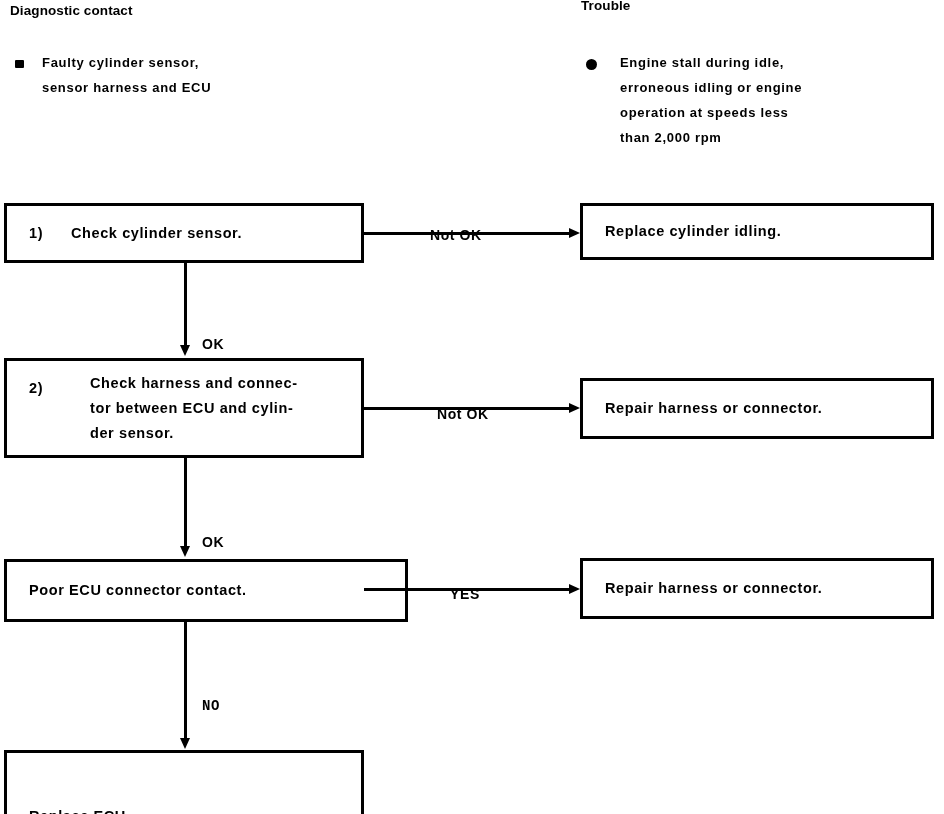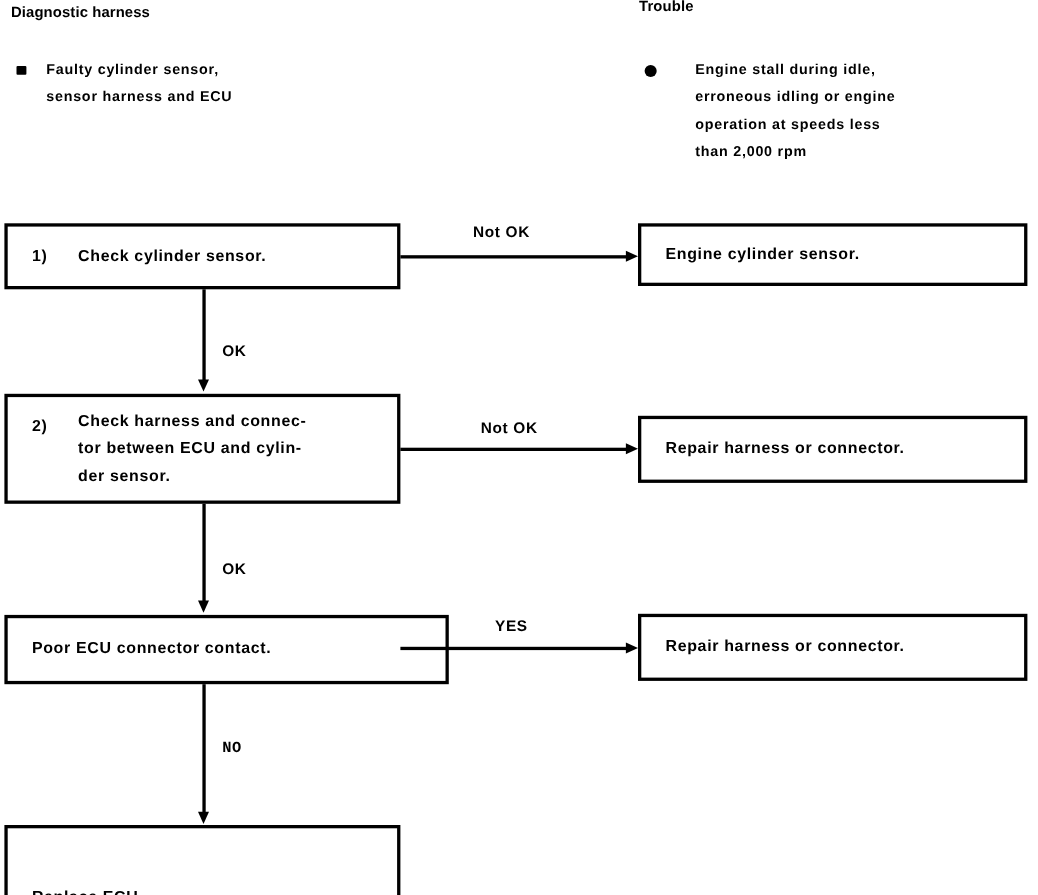--- a/index.html
+++ b/index.html
@@ -86,65 +86,66 @@
     border-bottom:5px solid transparent;
     border-left:11px solid #000;
   }
 
   .edge-label {
     position:absolute;
     font-size:14px;
     font-weight:bold;
     letter-spacing:0.6px;
     white-space:nowrap;
+    margin-top:25px;
   }
 </style>
 </head>
 <body>
 
 <div id="sheet">
 
-  <div class="abs col-header" style="left:10px; top:3px;">Diagnostic harness</div>
+  <div class="abs col-header" style="left:10px; top:3px;">Diagnostic contact</div>
 
   <div class="abs col-header" style="left:581px; top:-2px;">Trouble</div>
 
   <div class="bullet-row">
     <span class="bullet-sq" style="left:15px; top:60px;"></span>
     <span class="bullet-text" style="left:42px; top:50px; width:330px;">Faulty cylinder sensor,
 sensor harness and ECU</span>
   </div>
 
   <div class="bullet-row">
     <span class="bullet-dot" style="left:586px; top:59px;"></span>
-    <span class="bullet-text" style="left:620px; top:50px; width:310px;margin-left:12px;">Engine stall during idle,
+    <span class="bullet-text" style="left:620px; top:50px; width:310px;">Engine stall during idle,
 erroneous idling or engine
 operation at speeds less
 than 2,000 rpm</span>
   </div>
 
   <div class="node indexed" style="left:4px; top:203px; width:360px; height:60px;">
     <span class="idx" style="left:22px; top:19px;">1)</span>
     <span class="node-text" style="padding-left:64px;">Check cylinder sensor.</span>
   </div>
 
   <div class="hline" style="left:364px; top:232px; width:208px;"></div>
   <div class="arrow-right" style="left:569px; top:228px;"></div>
   <div class="edge-label" style="left:430px; top:202px;">Not OK</div>
 
   <div class="node plain" style="left:580px; top:203px; width:354px; height:57px;">
-    <span class="node-text">Engine cylinder sensor.</span>
+    <span class="node-text">Replace cylinder idling.</span>
   </div>
 
   <div class="vline" style="left:184px; top:263px; height:84px;"></div>
   <div class="arrow-down" style="left:180px; top:345px;"></div>
   <div class="edge-label" style="left:202px; top:311px;">OK</div>
 
   <div class="node indexed" style="left:4px; top:358px; width:360px; height:100px;">
     <span class="idx" style="left:22px; top:19px;">2)</span>
-    <span class="node-text" style="padding-left:64px;">Check harness and connec-
+    <span class="node-text" style="padding-left:83px;">Check harness and connec-
 tor between ECU and cylin-
 der sensor.</span>
   </div>
 
   <div class="hline" style="left:364px; top:407px; width:208px;"></div>
   <div class="arrow-right" style="left:569px; top:403px;"></div>
   <div class="edge-label" style="left:437px; top:381px;">Not OK</div>
 
   <div class="node plain" style="left:580px; top:378px; width:354px; height:61px;">
     <span class="node-text">Repair harness or connector.</span>

